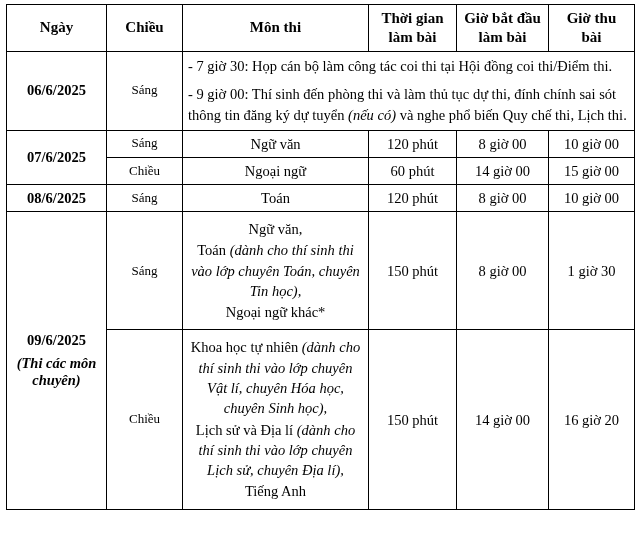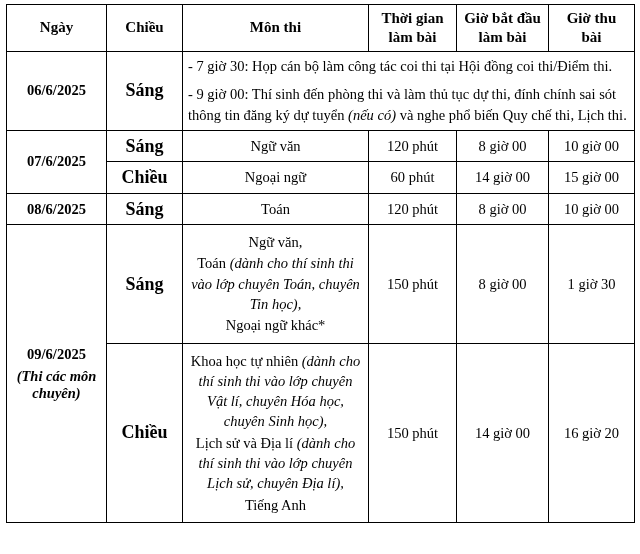--- a/index.html
+++ b/index.html
@@ -45,22 +45,21 @@
     font-size: 14.5px;
   }
   td.date .note {
     font-weight: bold;
     font-style: italic;
     display: block;
     margin-top: 5px;
     line-height: 1.2;
   }
   td.session {
-    font-size: 18px;
-    font-weight: bold;
+    font-size: 13px;
   }
   td.subject {
     text-align: center;
   }
   td.subject.left {
     text-align: left;
     line-height: 1.45;
   }
   td.subject.left p {
     margin: 0 0 7px 0;

